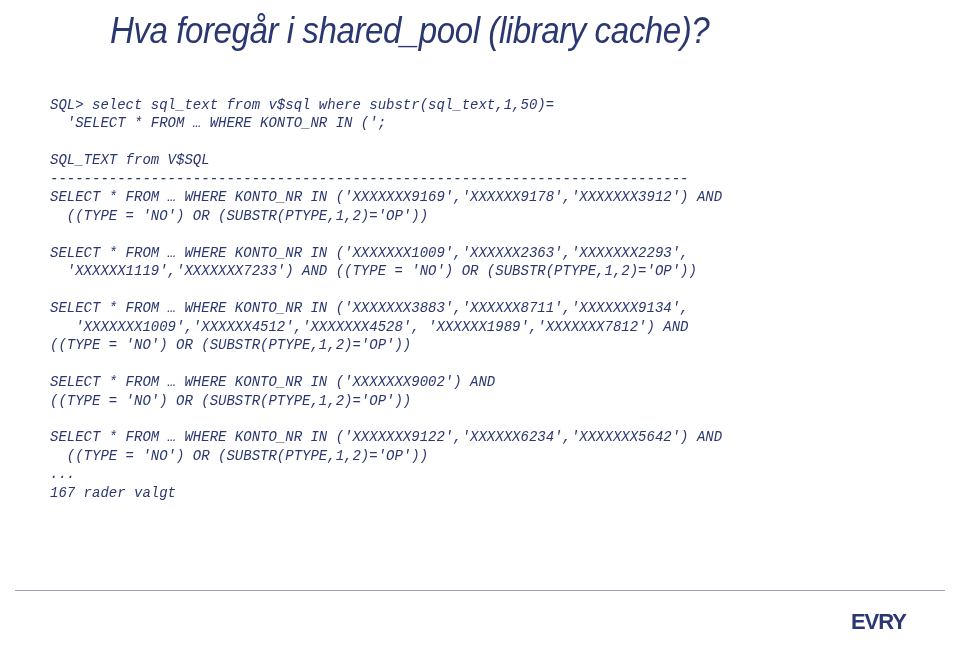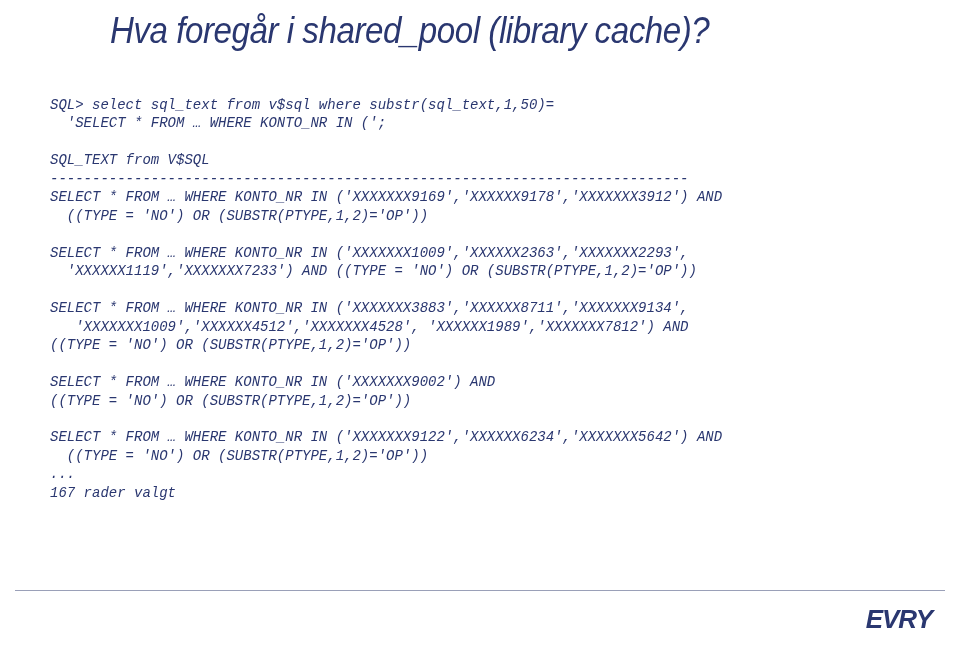--- a/index.html
+++ b/index.html
@@ -41,26 +41,25 @@
   .footer-line {
     position: absolute;
     left: 15px;
     right: 15px;
     bottom: 58px;
     height: 1px;
     background: #9aa0b8;
   }
   .evry-logo {
     position: absolute;
-    right: 28px;
+    right: 54px;
     bottom: 14px;
     font-family: Arial, sans-serif;
-    font-size: 26px;
+    font-size: 22px;
     font-weight: 700;
-    font-style: italic;
     color: #2a3770;
     letter-spacing: -1px;
   }
 </style>
 </head>
 <body>
 
 <div class="slide">
   <h1 class="title">Hva foregår i shared_pool (library cache)?</h1>
   <div class="code-block">SQL&gt; select sql_text from v$sql where substr(sql_text,1,50)=

